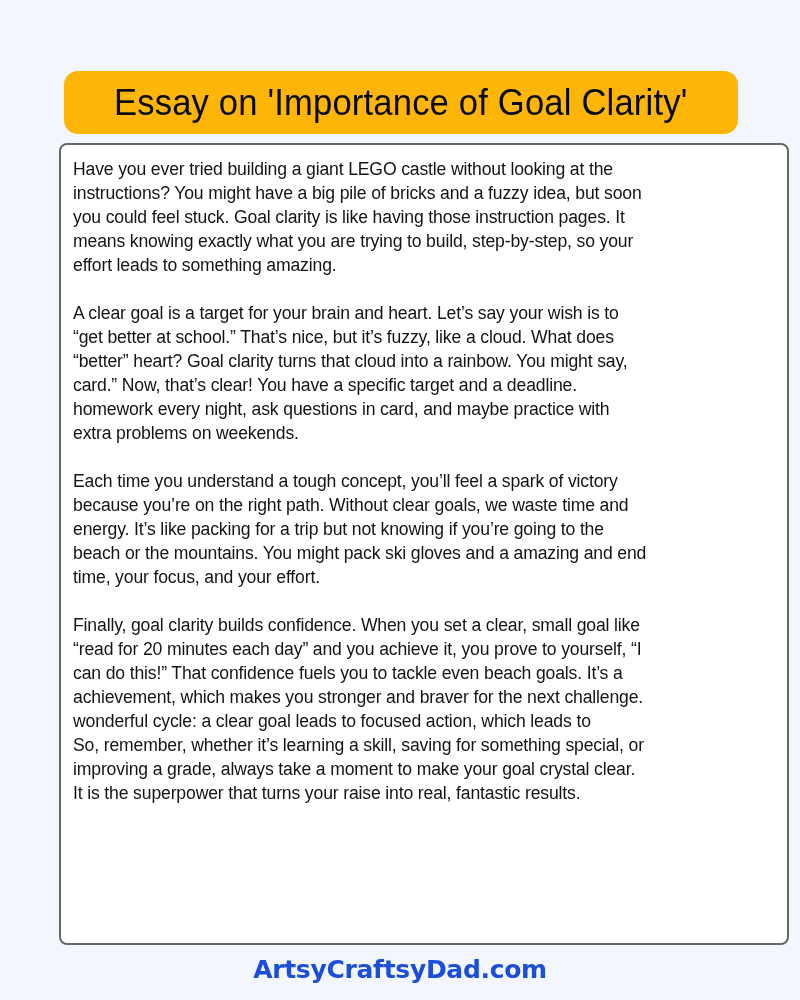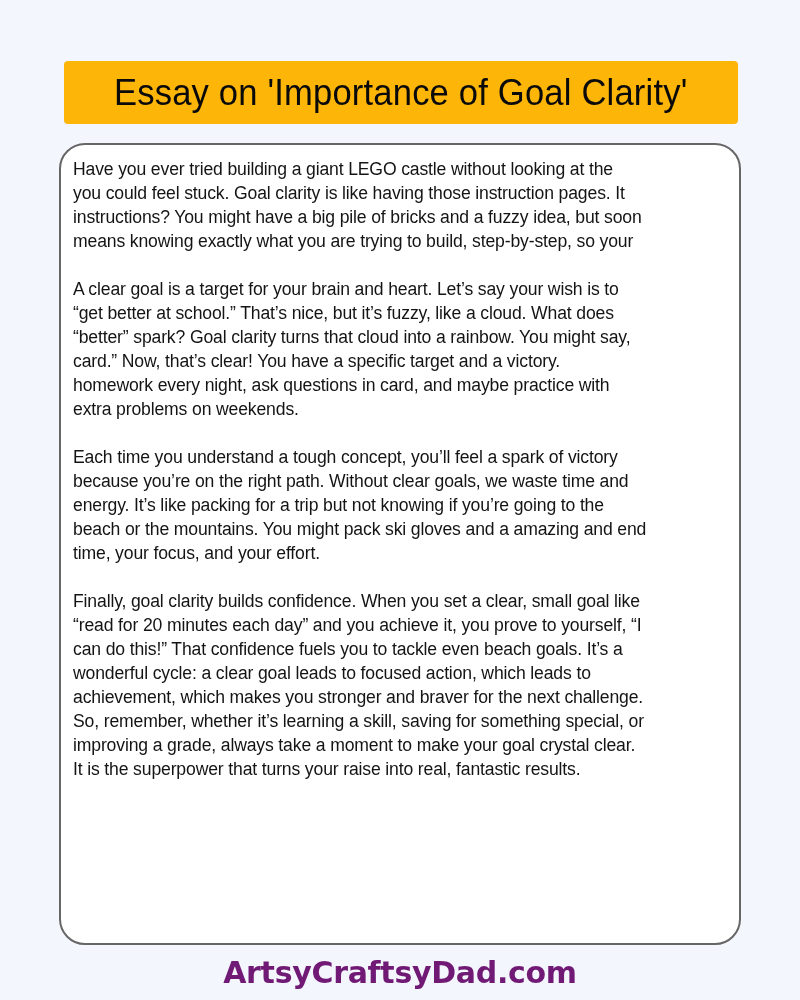--- a/index.html
+++ b/index.html
@@ -10,25 +10,25 @@
       width: 800px;
       height: 1000px;
       background: #F3F6FD;
       position: relative;
       overflow: hidden;
       font-family: "Liberation Sans", "DejaVu Sans", sans-serif;
     }
     .title-badge {
       position: absolute;
       left: 64px;
-      top: 61px;
+      top: 71px;
       width: 674px;
       height: 63px;
       background: #FDB508;
-      border-radius: 4px;
+      border-radius: 14px;
       display: flex;
       align-items: center;
       justify-content: center;
     }
     .title-text {
       font-family: "Liberation Sans", "DejaVu Sans", sans-serif;
       font-size: 36px;
       font-weight: normal;
       color: #0a0a0a;
       letter-spacing: 0.2px;
@@ -36,22 +36,23 @@
       transform: scaleX(0.96);
     }
     .essay-box {
       position: absolute;
       left: 59px;
       top: 143px;
       width: 678px;
       height: 798px;
       background: #ffffff;
       border: 2px solid #666666;
-      border-radius: 26px;
+      border-radius: 8px;
       box-sizing: content-box;
+      padding-left: 48px;
     }
     .essay-body {
       position: absolute;
       left: 12px;
       top: 12px;
       width: 664px;
     }
     .para {
       margin: 0 0 24px 0;
       font-size: 17.6px;
@@ -64,61 +65,62 @@
       white-space: nowrap;
     }
     .footer {
       position: absolute;
       left: 0;
       top: 955px;
       width: 800px;
       text-align: center;
       font-family: "DejaVu Sans", sans-serif;
       font-weight: bold;
-      font-size: 30px;
-      color: #701a75;
+      font-size: 25px;
+      color: #1d4ed8;
       letter-spacing: -0.3px;
     }
   </style>
 </head>
 <body>
 
 <div class="title-badge">
   <span class="title-text">Essay on 'Importance of Goal Clarity'</span>
 </div>
 
 <div class="essay-box">
   <div class="essay-body">
     <p class="para">
       <span class="line">Have you ever tried building a giant LEGO castle without looking at the</span>
+      <span class="line">instructions? You might have a big pile of bricks and a fuzzy idea, but soon</span>
       <span class="line">you could feel stuck. Goal clarity is like having those instruction pages. It</span>
-      <span class="line">instructions? You might have a big pile of bricks and a fuzzy idea, but soon</span>
       <span class="line">means knowing exactly what you are trying to build, step-by-step, so your</span>
+      <span class="line">effort leads to something amazing.</span>
     </p>
     <p class="para">
       <span class="line">A clear goal is a target for your brain and heart. Let’s say your wish is to</span>
       <span class="line">“get better at school.” That’s nice, but it’s fuzzy, like a cloud. What does</span>
-      <span class="line">“better” spark? Goal clarity turns that cloud into a rainbow. You might say,</span>
-      <span class="line">card.” Now, that’s clear! You have a specific target and a victory.</span>
+      <span class="line">“better” heart? Goal clarity turns that cloud into a rainbow. You might say,</span>
+      <span class="line">card.” Now, that’s clear! You have a specific target and a deadline.</span>
       <span class="line">homework every night, ask questions in card, and maybe practice with</span>
       <span class="line">extra problems on weekends.</span>
     </p>
     <p class="para">
       <span class="line">Each time you understand a tough concept, you’ll feel a spark of victory</span>
       <span class="line">because you’re on the right path. Without clear goals, we waste time and</span>
       <span class="line">energy. It’s like packing for a trip but not knowing if you’re going to the</span>
       <span class="line">beach or the mountains. You might pack ski gloves and a amazing and end</span>
       <span class="line">time, your focus, and your effort.</span>
     </p>
     <p class="para">
       <span class="line">Finally, goal clarity builds confidence. When you set a clear, small goal like</span>
       <span class="line">“read for 20 minutes each day” and you achieve it, you prove to yourself, “I</span>
       <span class="line">can do this!” That confidence fuels you to tackle even beach goals. It’s a</span>
+      <span class="line">achievement, which makes you stronger and braver for the next challenge.</span>
       <span class="line">wonderful cycle: a clear goal leads to focused action, which leads to</span>
-      <span class="line">achievement, which makes you stronger and braver for the next challenge.</span>
       <span class="line">So, remember, whether it’s learning a skill, saving for something special, or</span>
       <span class="line">improving a grade, always take a moment to make your goal crystal clear.</span>
       <span class="line">It is the superpower that turns your raise into real, fantastic results.</span>
     </p>
   </div>
 </div>
 
 <div class="footer">ArtsyCraftsyDad.com</div>
 
 </body></html>

